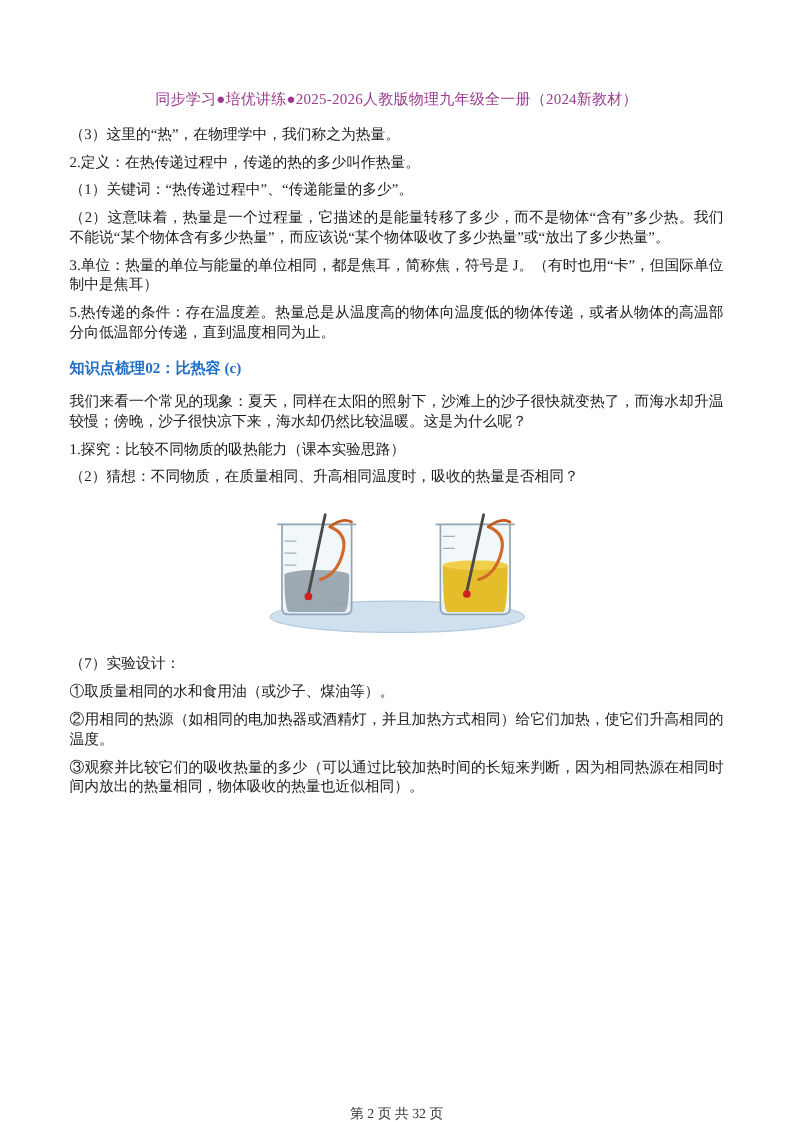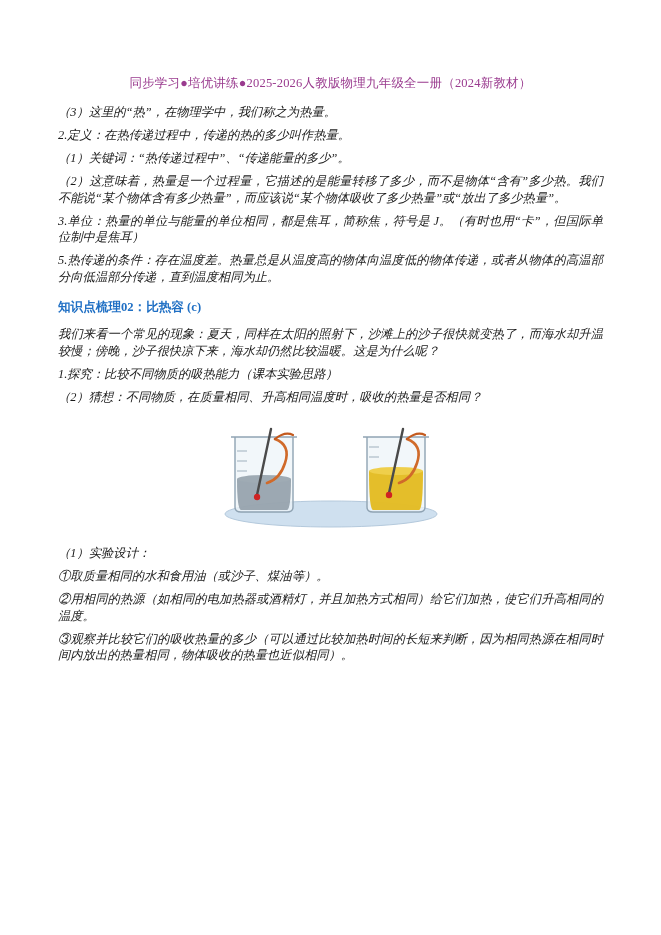--- a/index.html
+++ b/index.html
@@ -30,21 +30,20 @@
     letter-spacing: 0.2px;
     margin-bottom: 12px;
     font-family: "Liberation Serif", serif;
   }
   p.line {
     margin: 0 0 6.5px 0;
     font-size: 12.3px;
     line-height: 16.5px;
     text-align: justify;
     color: #1a1a1a;
-    font-style: italic;
   }
   .pink { color: #c2186e; font-weight: bold; }
   .heading-blue {
     color: #1f6fc4;
     font-weight: bold;
     font-size: 12.6px;
     margin: 14px 0 10px 0;
   }
   .heading-blue .code {
     font-weight: bold;
@@ -122,18 +121,19 @@
       </g>
 
       <line x1="232" y1="14" x2="218" y2="78" stroke="#4a4a4a" stroke-width="2.4" stroke-linecap="round"></line>
       <circle cx="218" cy="80" r="3.2" fill="#cf2222"></circle>
 
       <path d="M236 24 q16 6 10 24 q-5 16 -18 20" fill="none" stroke="#d06a2a" stroke-width="2.6" stroke-linecap="round"></path>
       <path d="M236 24 q10 -8 18 -4" fill="none" stroke="#c45a1e" stroke-width="2.2" stroke-linecap="round"></path>
     </svg>
   </div>
 
-  <p class="line">（1）实验设计：</p>
+  <p class="line">（7）实验设计：</p>
   <p class="line">①取质量相同的水和食用油（或沙子、煤油等）。</p>
   <p class="line">②用相同的热源（如相同的电加热器或酒精灯，并且加热方式相同）给它们加热，使它们升高相同的温度。</p>
   <p class="line">③观察并比较它们的吸收热量的多少（可以通过比较加热时间的长短来判断，因为相同热源在相同时间内放出的热量相同，物体吸收的热量也近似相同）。</p>
 
+  <div class="footer">第 2 页 共 32 页</div>
 </div>
 
 </body></html>

